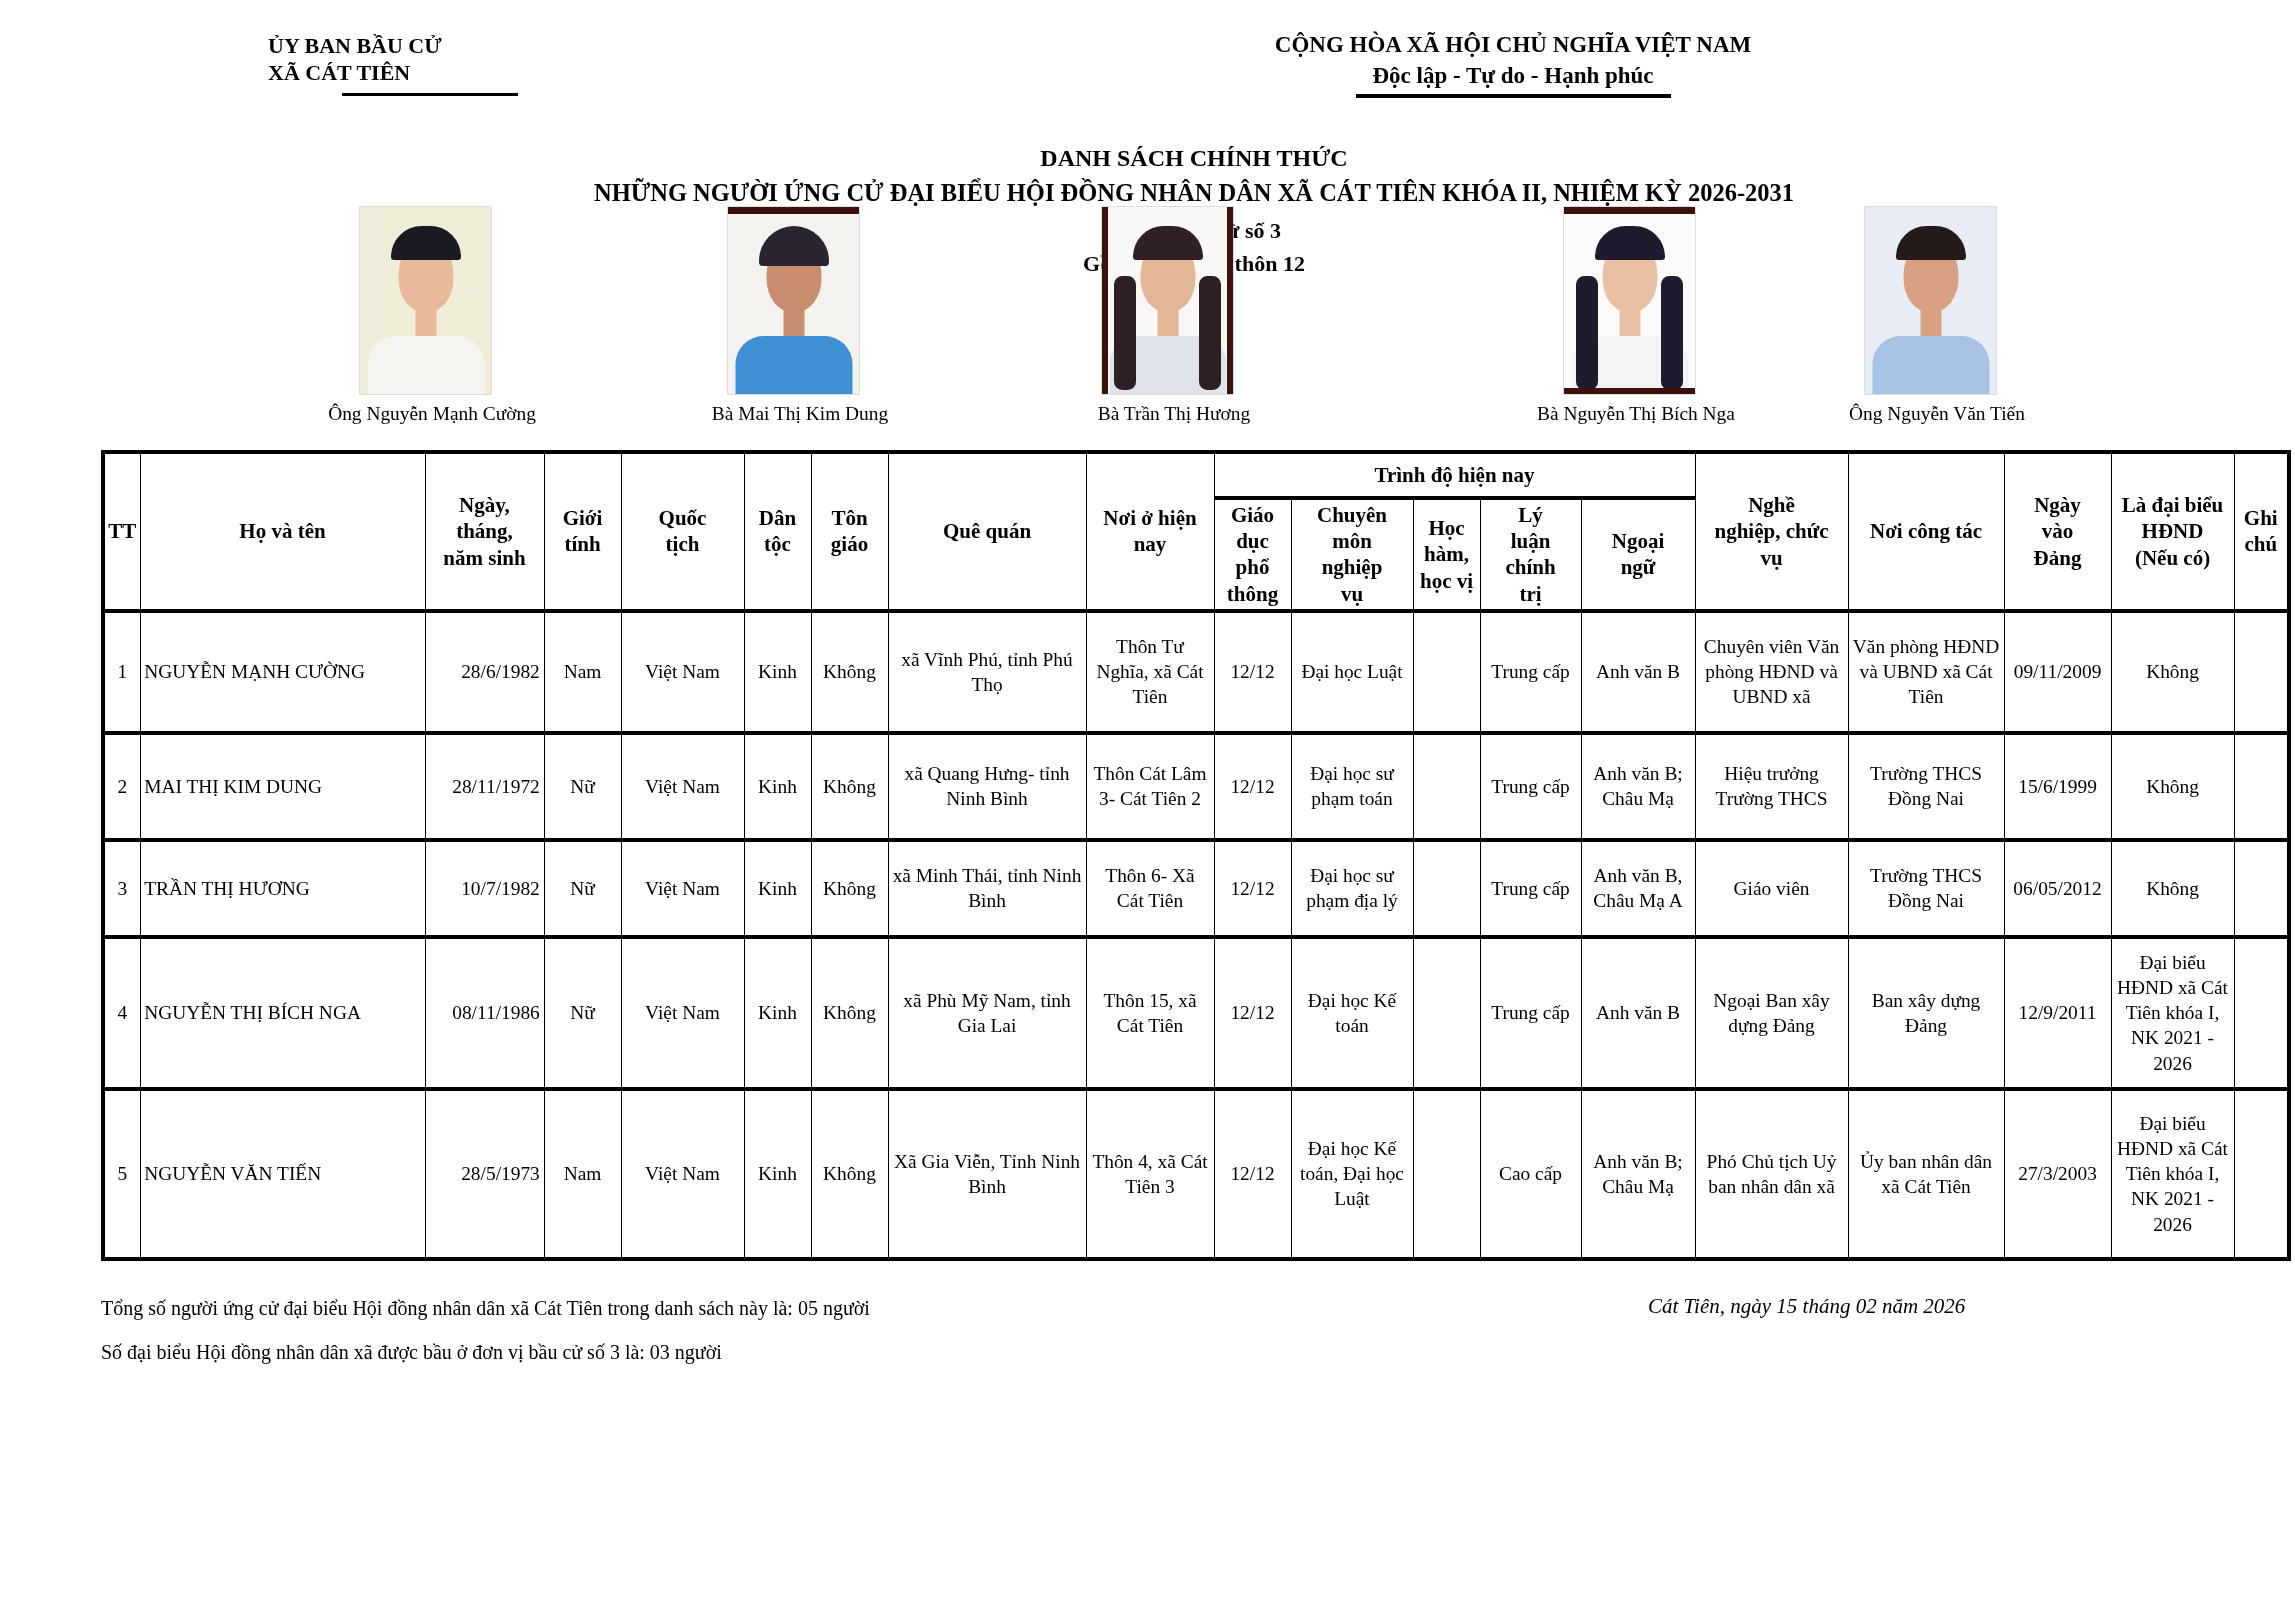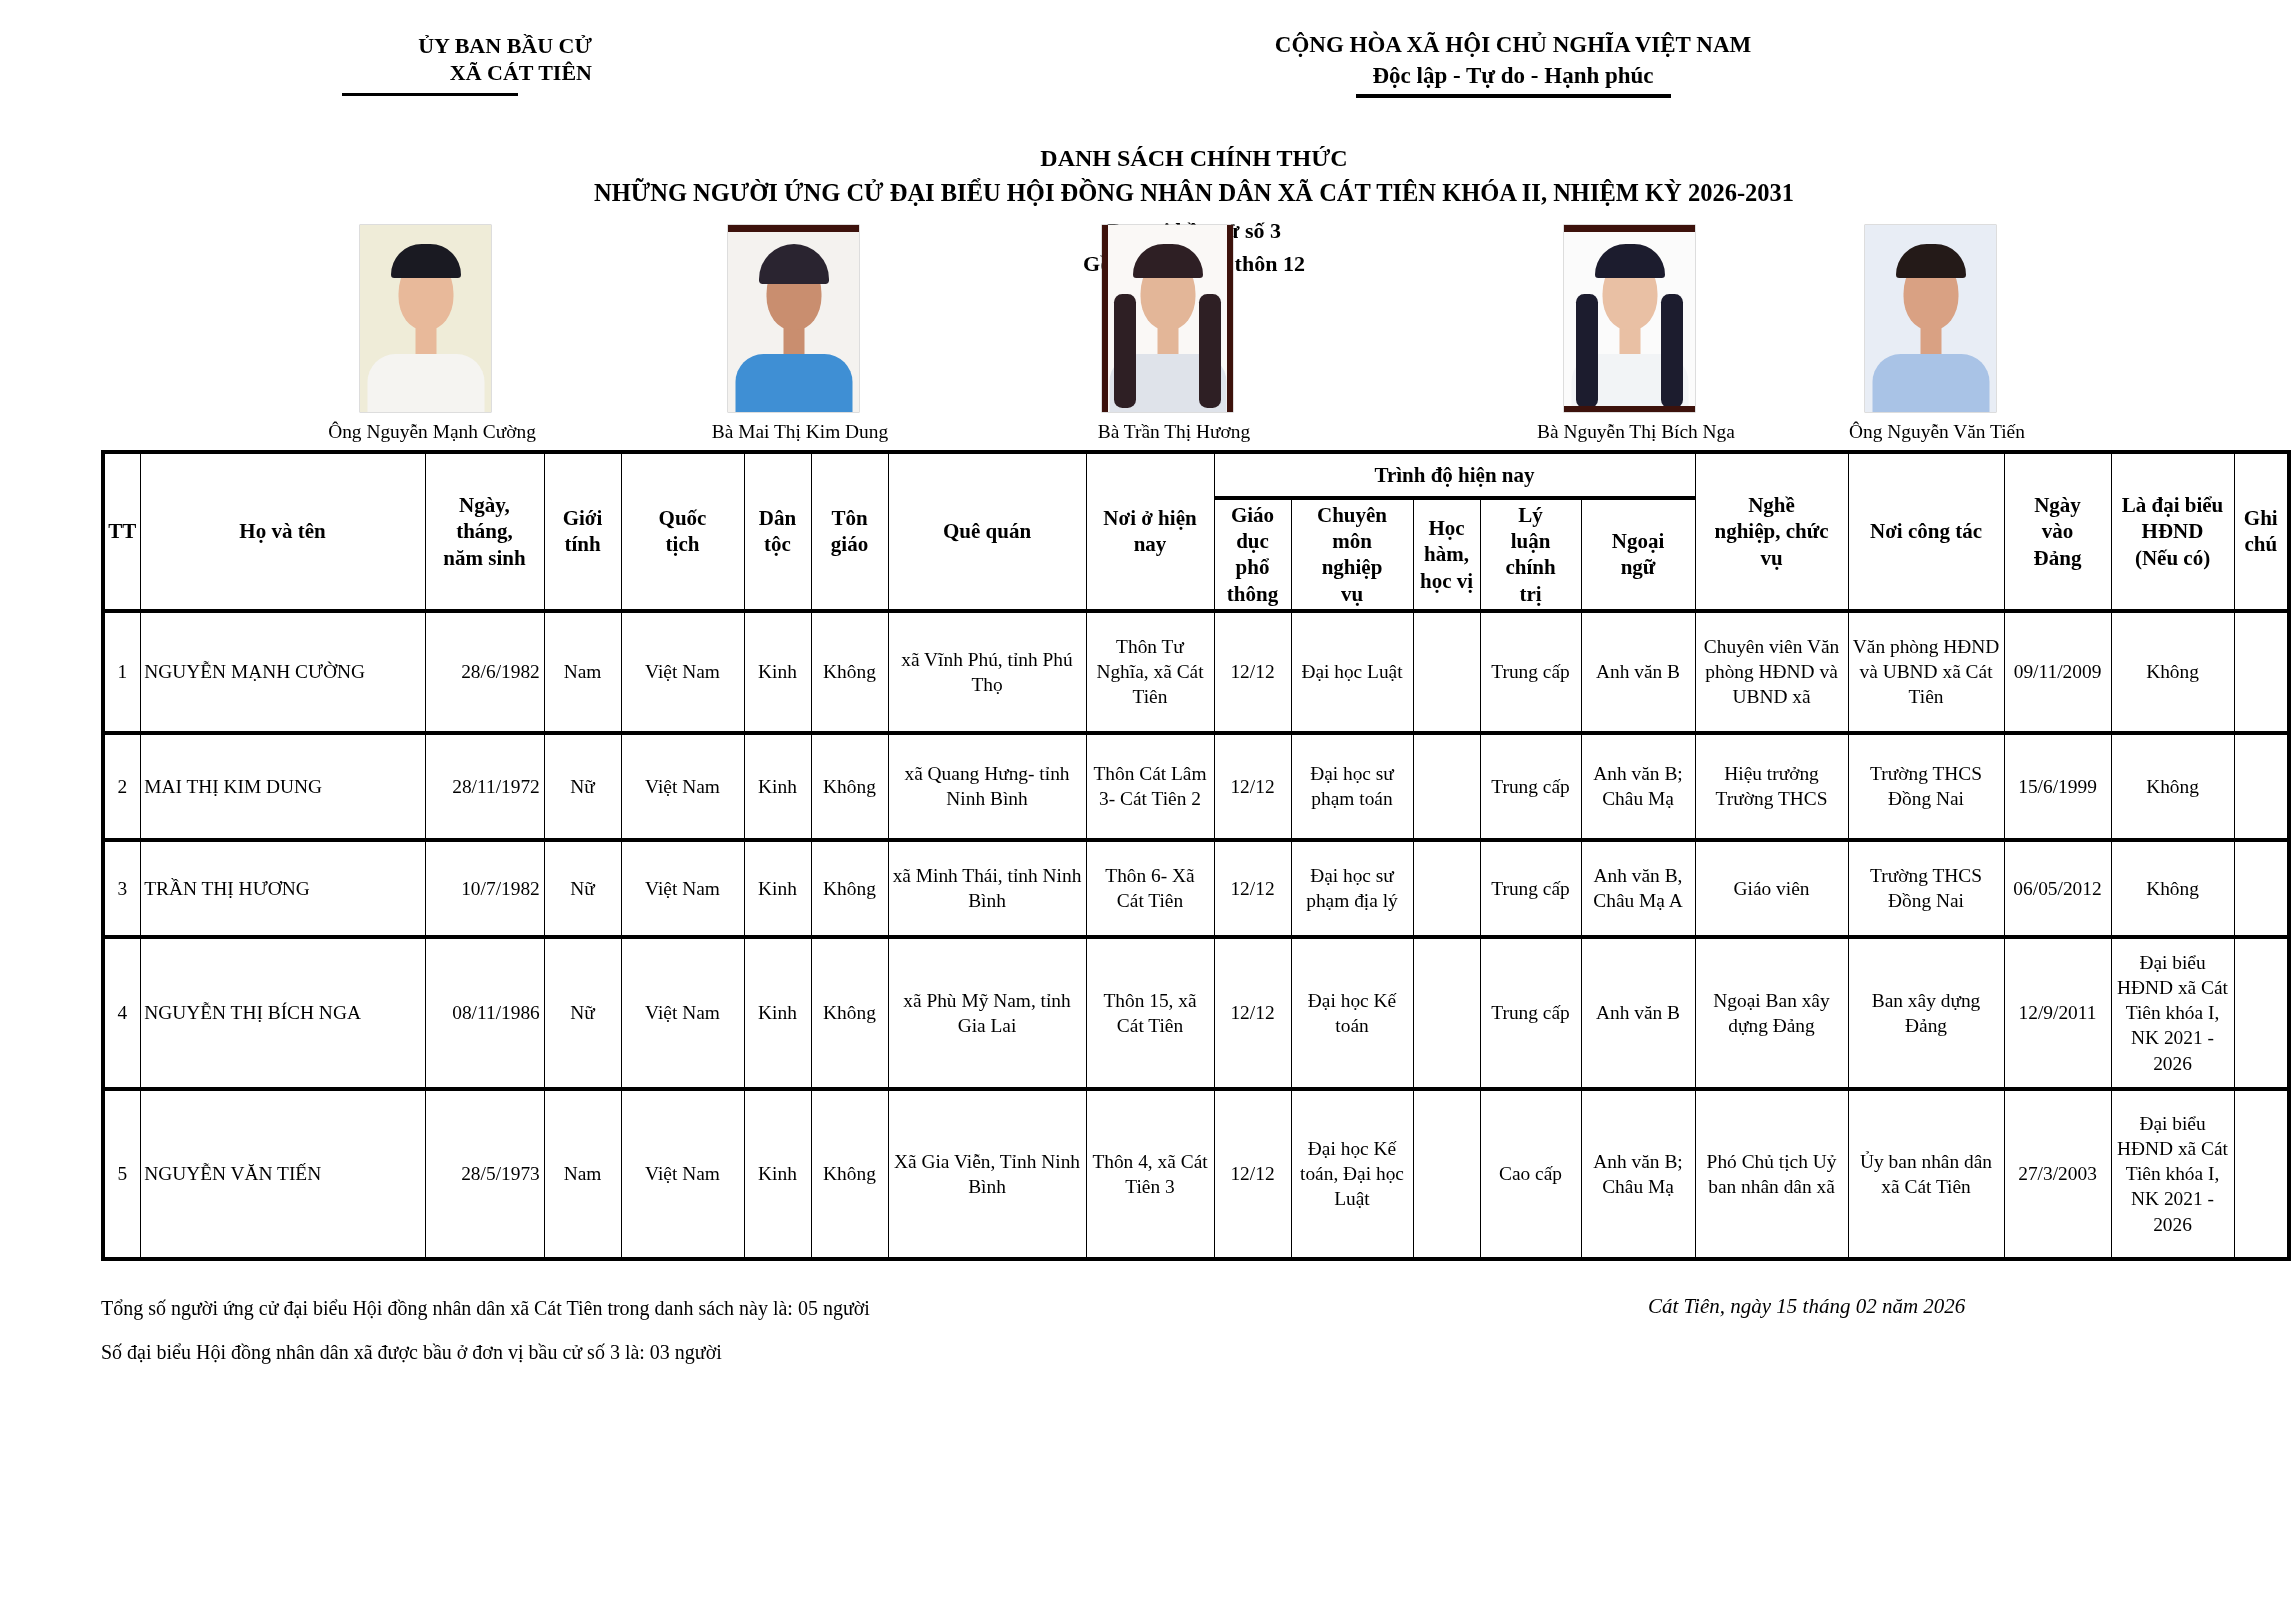--- a/index.html
+++ b/index.html
@@ -1,34 +1,34 @@
 <!DOCTYPE html>
 <html lang="vi" style="font-size:7.4px"><head>
 <meta charset="utf-8">
 <style>
   html,body{margin:0;padding:0;background:#ffffff;}
   body{width:2295px;height:1624px;font-family:"Liberation Serif","DejaVu Serif",serif;color:#000;}
   .page{position:relative;width:2295px;height:1624px;overflow:hidden;background:#fff;}
 
   
-  .header-left{position:absolute;left:268px;top:33px;width:324px;text-align:right;font-weight:bold;font-size:22px;line-height:1.22;}
+  .header-left{position:absolute;left:268px;top:33px;width:324px;text-align:left;font-weight:bold;font-size:22px;line-height:1.22;}
   .header-left .rule{margin:6.5px auto 0;width:176px;height:3.2px;background:#000;}
   .header-right{position:absolute;left:1203px;top:31px;width:620px;text-align:center;font-weight:bold;font-size:23px;line-height:1.2;}
   .header-right .motto{margin-top:3.7px;}
   .header-right .rule{margin:4.6px auto 0;width:315px;height:3.7px;background:#000;}
 
   
   .title-block{position:absolute;left:532px;top:109px;width:1324px;text-align:center;font-weight:bold;}
   .title-1{font-size:24px;margin-top:36px;}
   .title-2{font-size:24.5px;margin-top:7.4px;}
   .title-3{font-size:22px;margin-top:10.2px;}
   .title-4{font-size:22px;margin-top:7.4px;}
 
   
-  .photo-slot{position:absolute;top:225px;width:144px;height:187px;}
+  .photo-slot{position:absolute;top:207px;width:144px;height:187px;}
   .photo-slot:nth-of-type(1){left:360px;}
   .photo-slot:nth-of-type(2){left:728px;}
   .photo-slot:nth-of-type(3){left:1102px;}
   .photo-slot:nth-of-type(4){left:1564px;}
   .photo-slot:nth-of-type(5){left:1865px;}
   .photo-img{position:relative;width:131px;height:187px;overflow:hidden;box-shadow:0 0 0 0.5px #bbb;}
   .photo-img div{position:absolute;}
   .p-bg{left:0;top:0;right:0;bottom:0;}
   .p-body{left:50%;transform:translateX(-50%);bottom:0;width:117px;height:58px;border-radius:28px 28px 0 0;}
   .p-neck{left:50%;transform:translateX(-50%);top:96px;width:21px;height:39px;}

